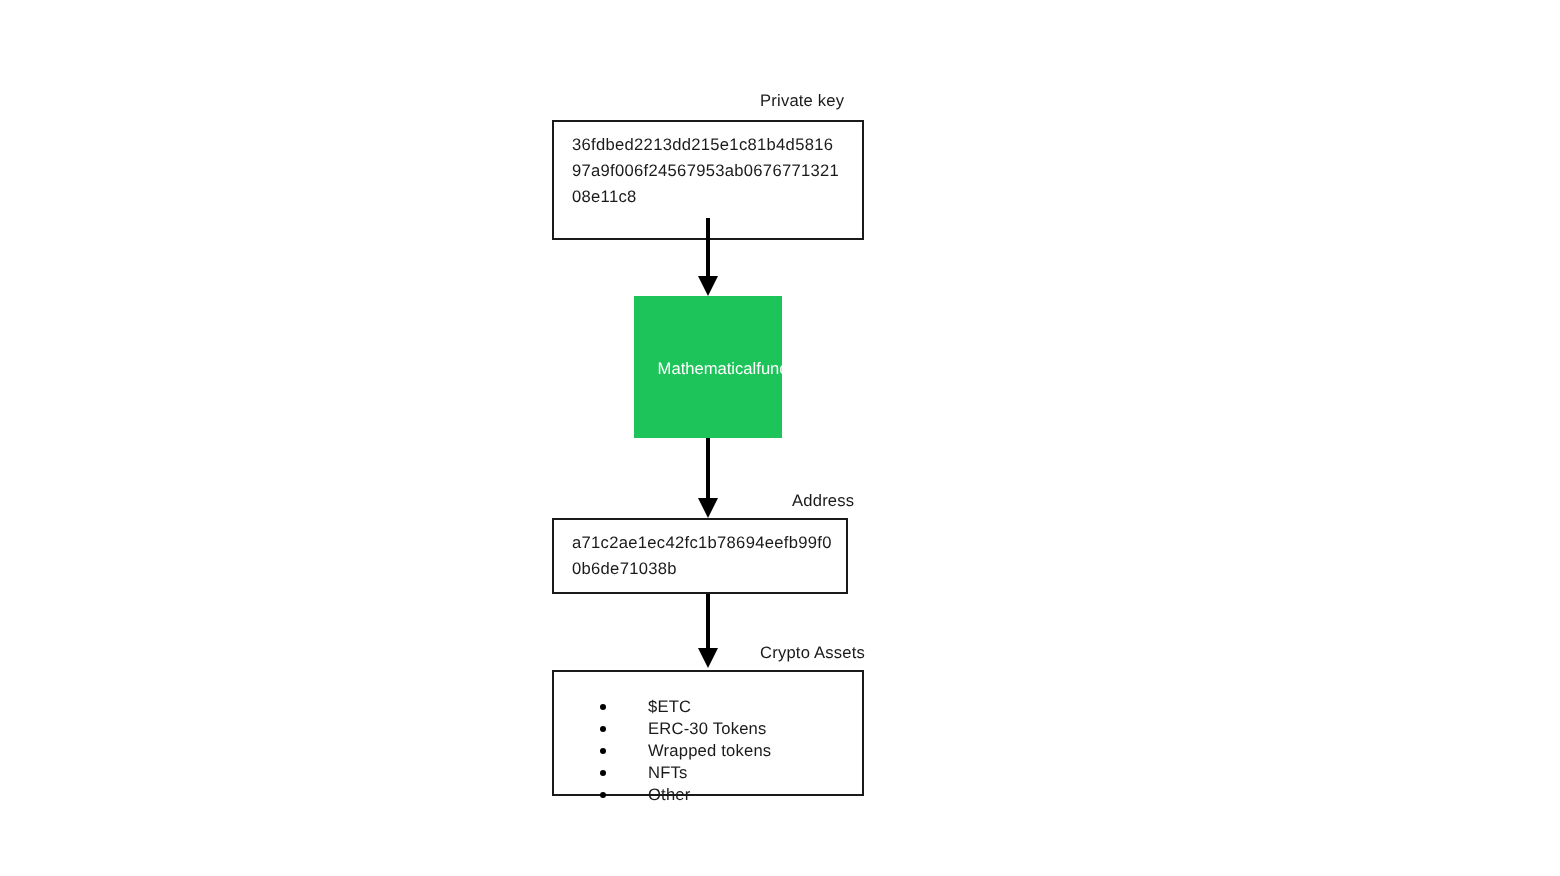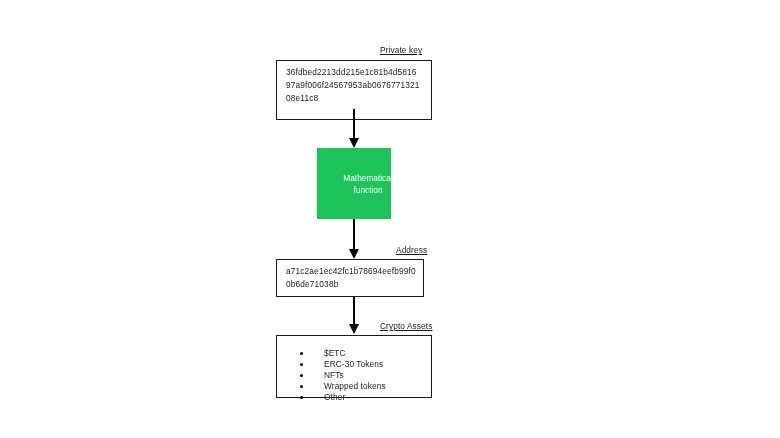--- a/index.html
+++ b/index.html
@@ -28,42 +28,41 @@
     border: 1.5px solid var(--box-border);
   }
   .box-label {
     position: absolute;
     left: 380px;
     font-size: 8.3px;
     font-weight: 500;
     letter-spacing: 0.1px;
     color: var(--text);
     white-space: nowrap;
-    text-decoration: underline;
   }
   .hex-text {
     padding: 5px 9px 0 9px;
     font-size: 8.3px;
     line-height: 13px;
     letter-spacing: 0.15px;
     color: var(--text);
     white-space: nowrap;
   }
   .pk-box   { left: 276px; top: 60px;  width: 156px; height: 60px; }
   .addr-box { left: 276px; top: 259px; width: 148px; height: 38px; }
   .assets-box { left: 276px; top: 335px; width: 156px; height: 63px; padding-top: 12px; }
 
   .fn-box {
     position: absolute;
     left: 317px; top: 148px;
     width: 74px; height: 71px;
     background: var(--function-fill);
     color: var(--function-text);
     display: flex;
-    flex-direction: column;
+    flex-direction: row;
     align-items: center;
     justify-content: center;
     font-size: 8.3px;
     line-height: 12px;
     text-align: center;
     padding-left: 28px;
   }
 
   .arrow { position: absolute; left: 0; top: 0; }
   .arrow .shaft {
@@ -156,25 +155,25 @@
     <div class="asset-row">
       <span class="bullet"></span>
       <span class="asset-text">$ETC</span>
     </div>
     <div class="asset-row">
       <span class="bullet"></span>
       <span class="asset-text">ERC-30 Tokens</span>
     </div>
     <div class="asset-row">
       <span class="bullet"></span>
-      <span class="asset-text">NFTs</span>
+      <span class="asset-text">Wrapped tokens</span>
     </div>
     <div class="asset-row">
       <span class="bullet"></span>
-      <span class="asset-text">Wrapped tokens</span>
+      <span class="asset-text">NFTs</span>
     </div>
     <div class="asset-row">
       <span class="bullet"></span>
       <span class="asset-text">Other</span>
     </div>
   </div>
 
 </div>
 
 </body></html>

